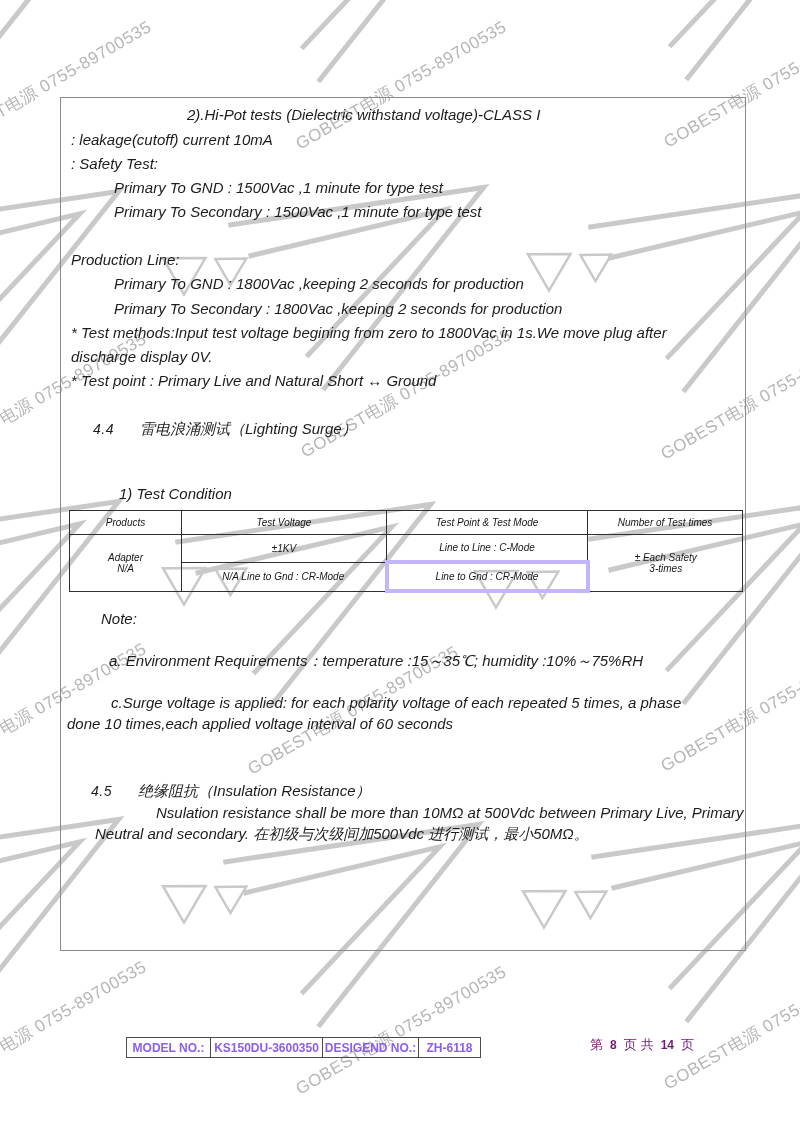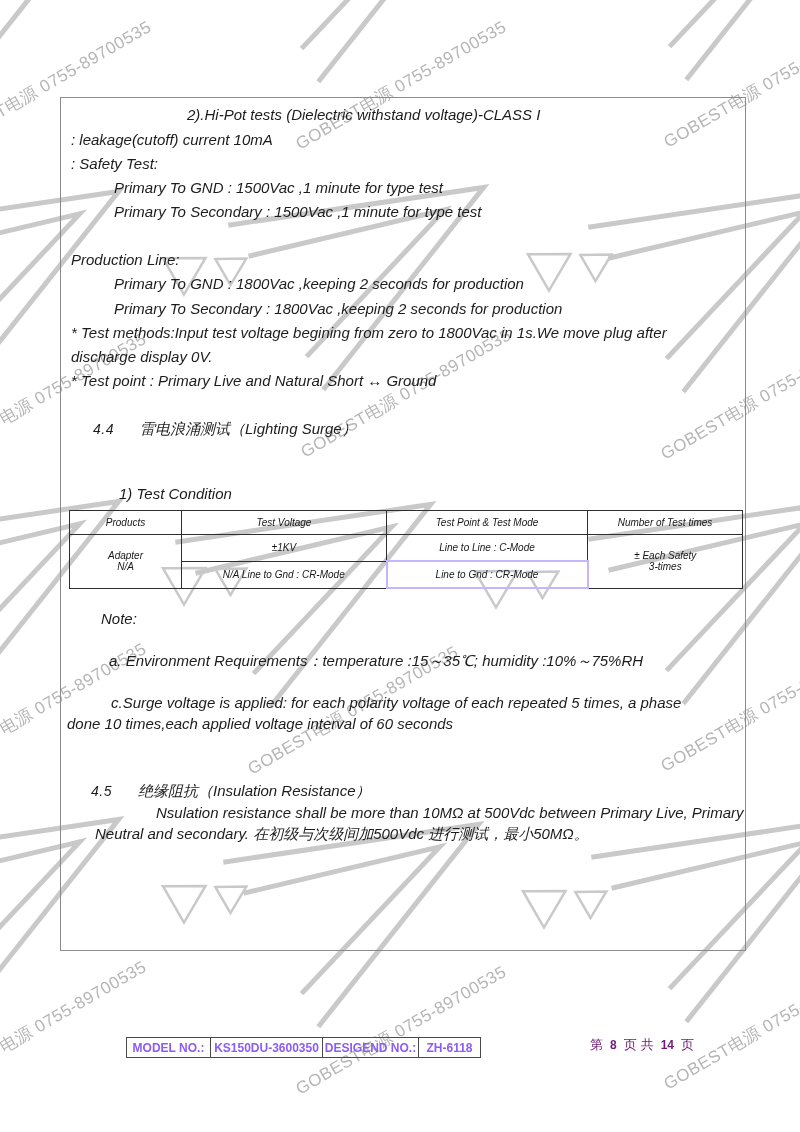--- a/index.html
+++ b/index.html
@@ -20,21 +20,21 @@
   .sec-title{margin-left:26px;text-align:center;}
   
   #surge-table{
     position:absolute;left:8px;top:412px;width:673px;
     border-collapse:collapse;table-layout:fixed;z-index:2;background:transparent;
     font-size:10px;color:#161616;
   }
   #surge-table td{border:1px solid #2e2e2e;text-align:center;vertical-align:middle;padding:0;}
   #surge-table td.hdr{height:23px;}
   #surge-table td.rw{height:25px;}
-  #surge-table td.thick{border:2px solid #c4b5fd;}
+  #surge-table td.thick{border:4px solid #c4b5fd;}
   
   #footer-table{
     position:absolute;left:126px;top:1037px;width:354px;height:21px;
     border-collapse:collapse;table-layout:fixed;z-index:1;
     font-size:12px;font-weight:bold;color:#8b5cf6;
   }
   #footer-table td{border:1px solid #4a4a4a;text-align:center;vertical-align:middle;padding:0;white-space:nowrap;}
   #page-number{
     position:absolute;left:588px;top:1036px;z-index:1;font-size:13px;white-space:nowrap;
     font-family:"Liberation Serif",serif;color:#701a75;

